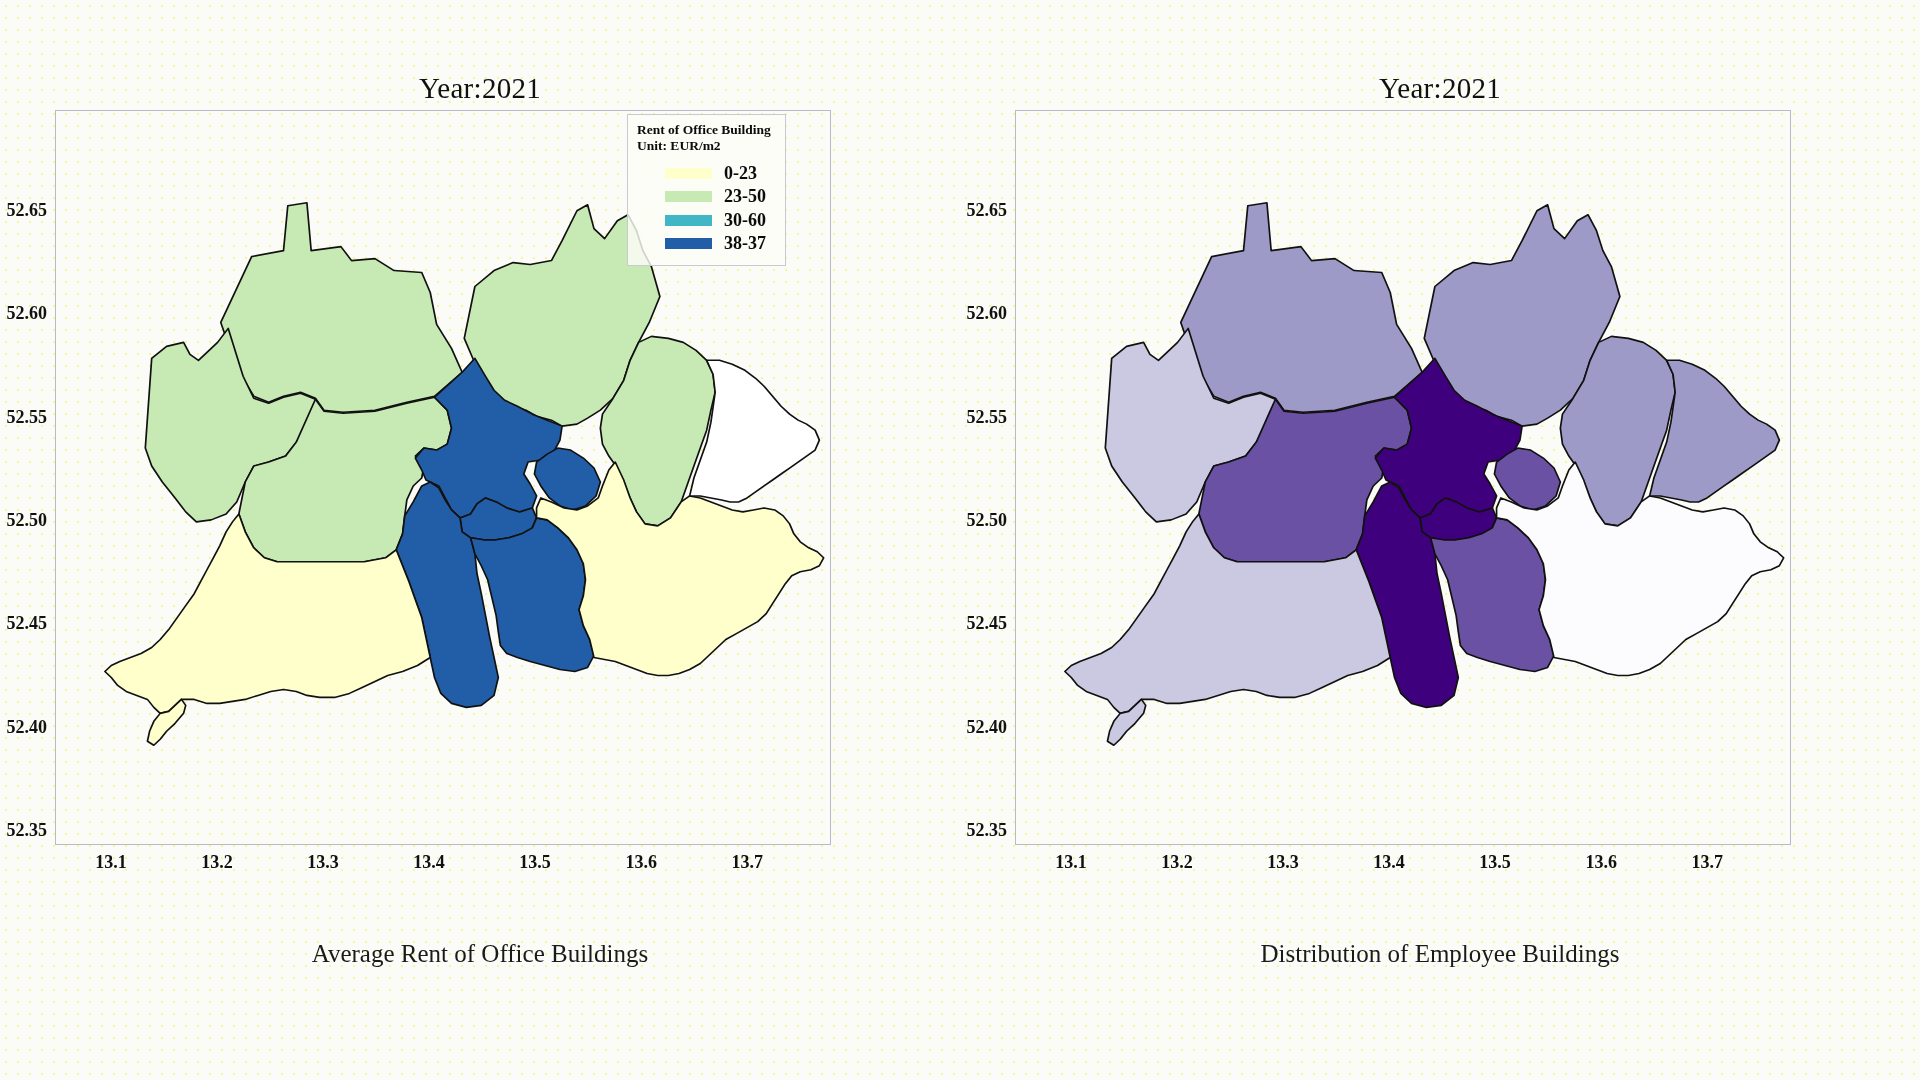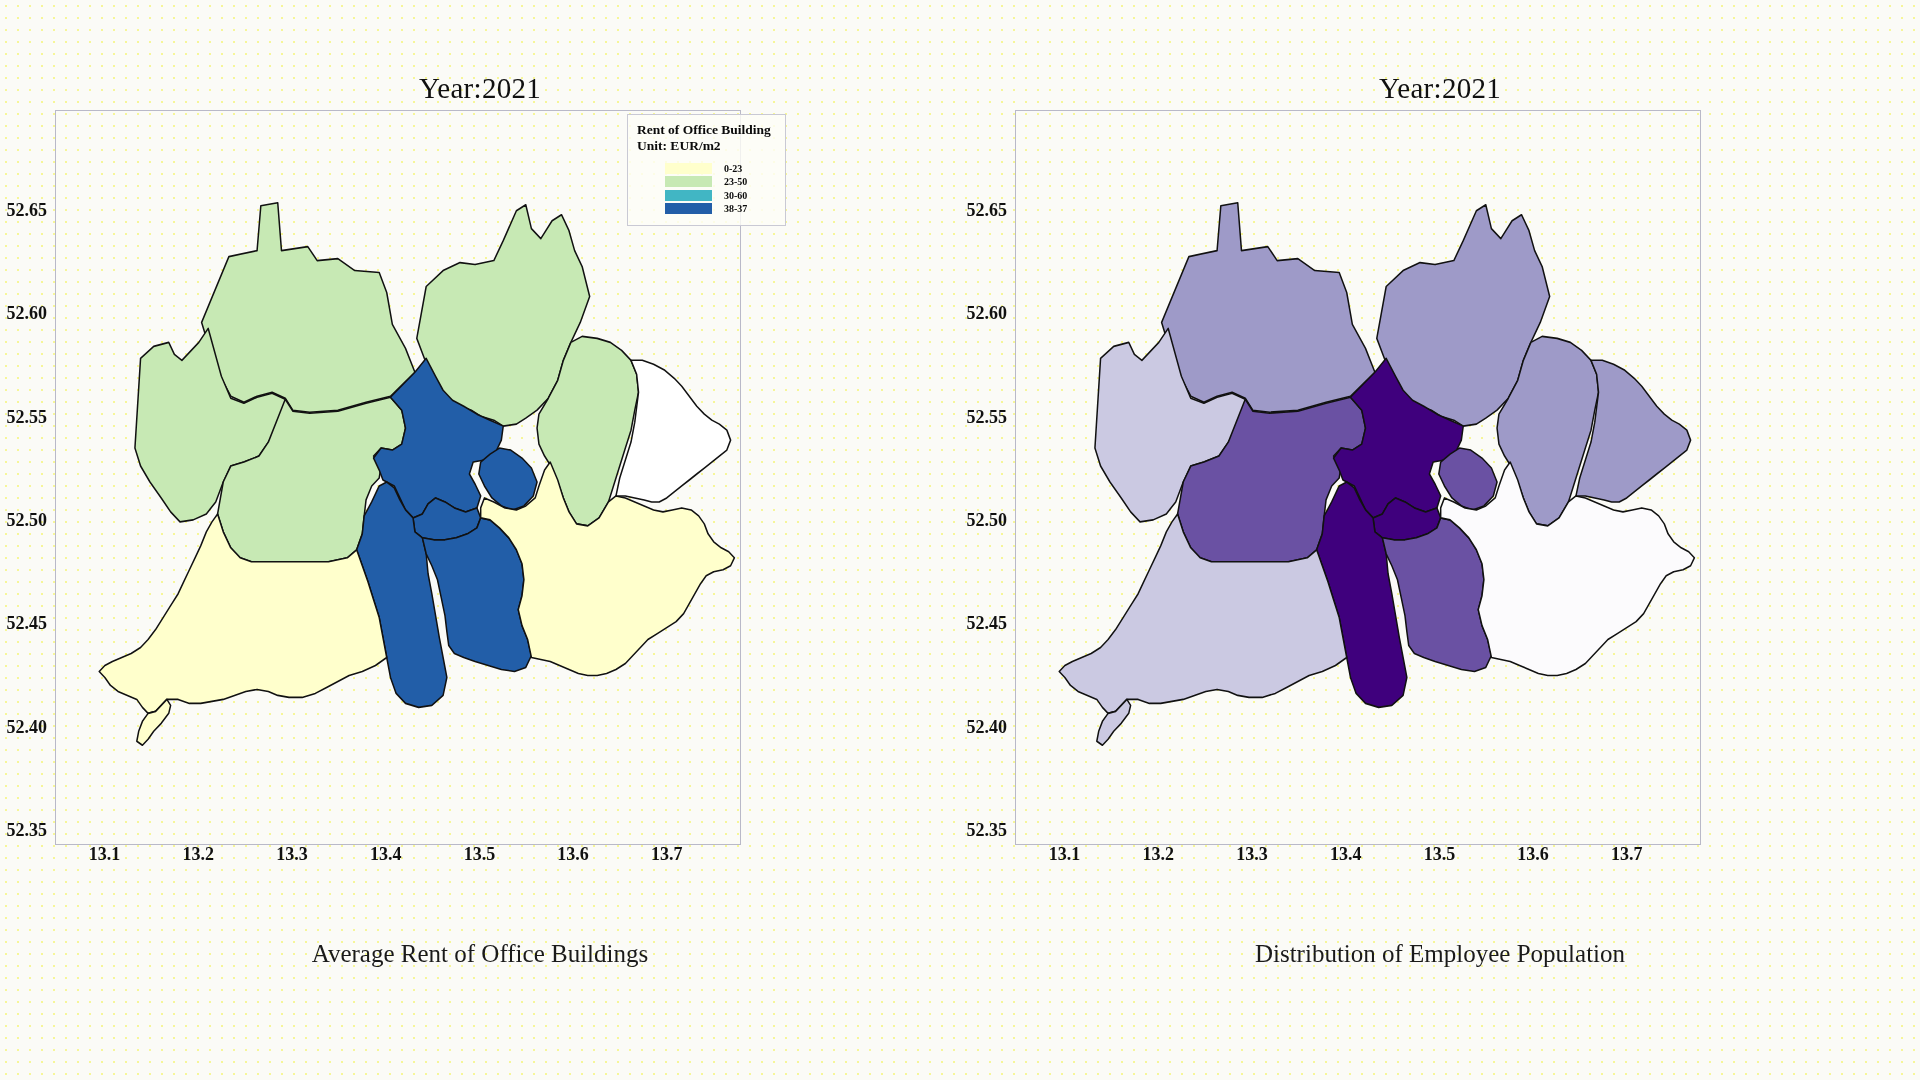--- a/index.html
+++ b/index.html
@@ -34,37 +34,38 @@
   }
   .panel-caption{
     position:absolute;left:0;right:0;top:940px;
     text-align:center;
     font-size:25px;
     color:#1a1a1a;
   }
 
   .axes{
     position:absolute;
-    left:55px;top:110px;width:686px;height:735px;
+    left:55px;top:110px;width:776px;height:735px;
     border:1.5px solid #b9b9c8;
     background:transparent;
     box-sizing:border-box;
   }
   .axes-inner{position:absolute;inset:0;}
 
   .ytick{
     position:absolute;right:100%;
     transform:translateY(-50%);
     padding-right:9px;
     font-size:18px;font-weight:bold;color:#111;
     white-space:nowrap;
   }
   .xtick{
     position:absolute;top:100%;
     transform:translateX(-50%);
+    padding-top:8px;
     font-size:18px;font-weight:bold;color:#111;
     white-space:nowrap;
   }
 
   .mapsvg{position:absolute;left:0;top:0;width:100%;height:100%;display:block;}
   .region{stroke:#111;stroke-width:1.6;stroke-linejoin:round;}
 
   .legend{
     position:absolute;
     border:1px solid #c9c9d4;
@@ -75,21 +76,21 @@
   .legend-left{left:627px;top:114px;width:139px;}
   .legend-title{
     font-size:13.5px;font-weight:bold;color:#0b0b0b;line-height:1.22;
     white-space:pre-line;margin-bottom:8px;
   }
   .legend-row{display:flex;align-items:center;margin:2.5px 0;}
   .legend-swatch{
     width:47px;height:11px;margin-left:28px;margin-right:12px;
     border:0;flex:0 0 auto;
   }
-  .legend-label{font-size:10px;font-weight:bold;color:#0b0b0b;}
+  .legend-label{font-size:18px;font-weight:bold;color:#0b0b0b;}
 </style>
 </head>
 <body>
 
 <div class="dot-texture"></div>
 
 <div class="panel panel-left">
 
   <div class="panel-title">Year:2021</div>
 
@@ -302,14 +303,14 @@
       <div class="xtick" style="left:7.1%">13.1</div>
       <div class="xtick" style="left:20.8%">13.2</div>
       <div class="xtick" style="left:34.5%">13.3</div>
       <div class="xtick" style="left:48.2%">13.4</div>
       <div class="xtick" style="left:61.9%">13.5</div>
       <div class="xtick" style="left:75.6%">13.6</div>
       <div class="xtick" style="left:89.3%">13.7</div>
     </div>
   </div>
 
-  <div class="panel-caption">Distribution of Employee Population</div>
+  <div class="panel-caption">Distribution of Employee Buildings</div>
 </div>
 
 </body></html>

